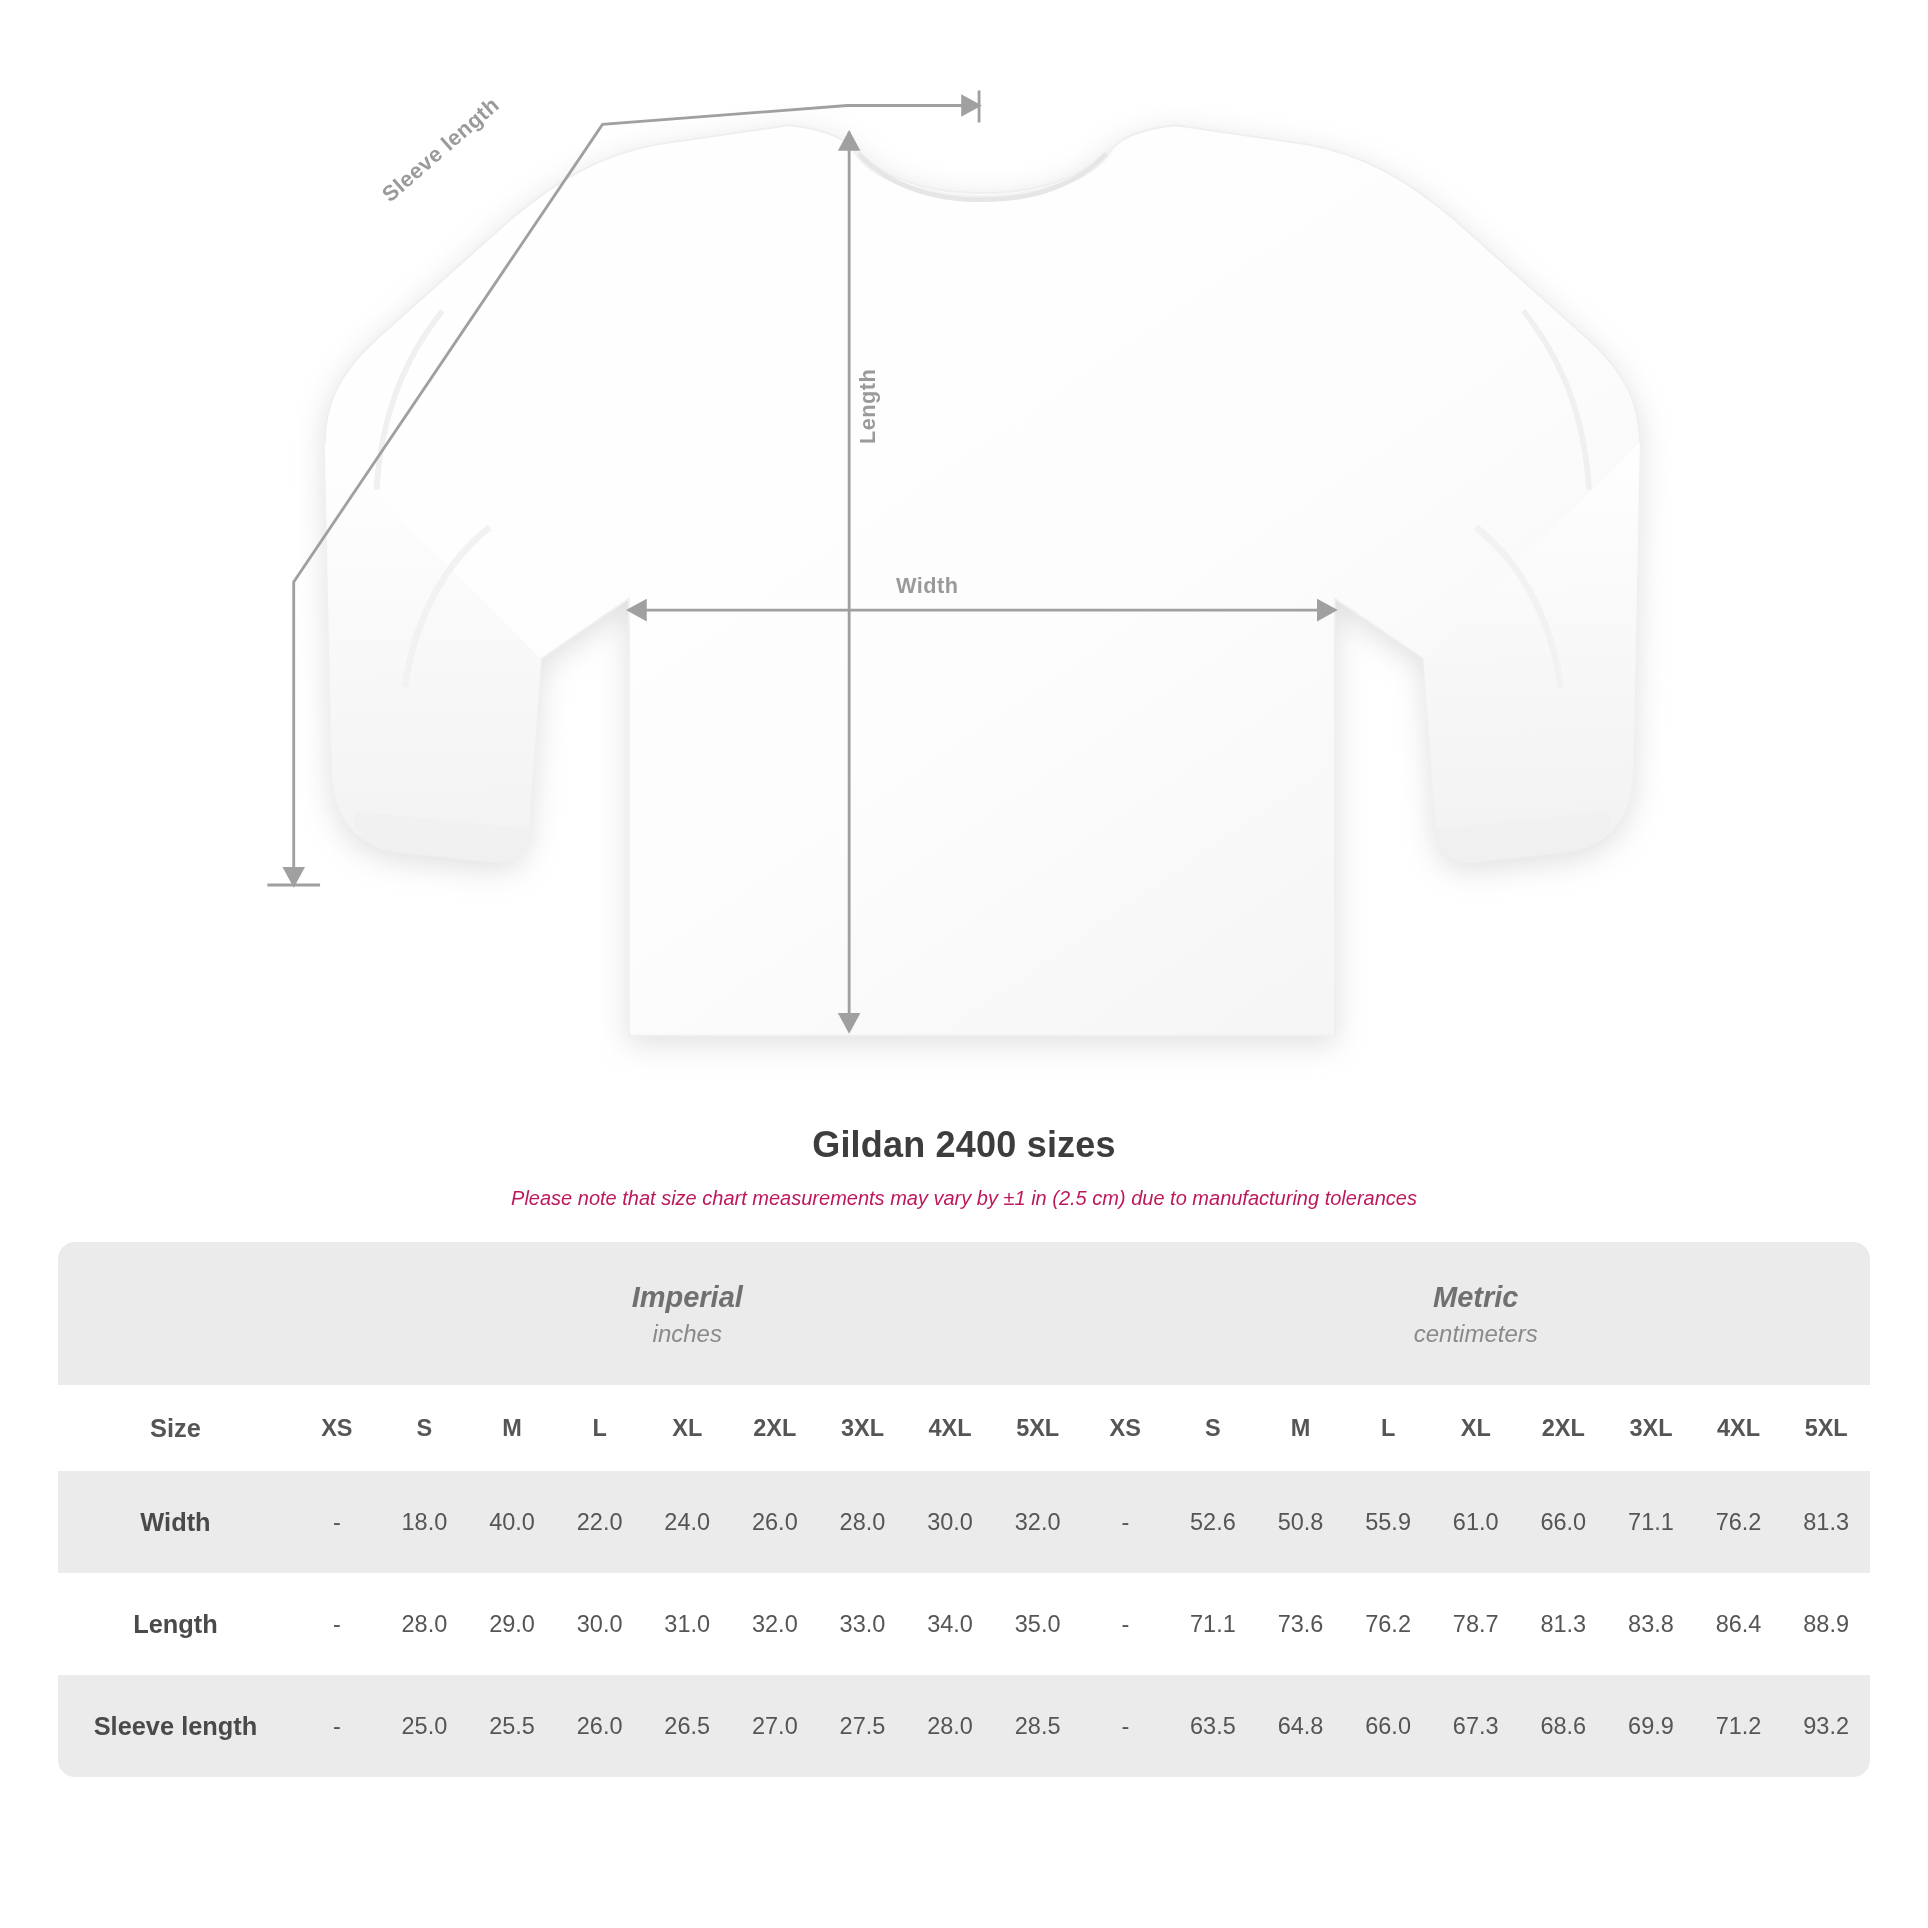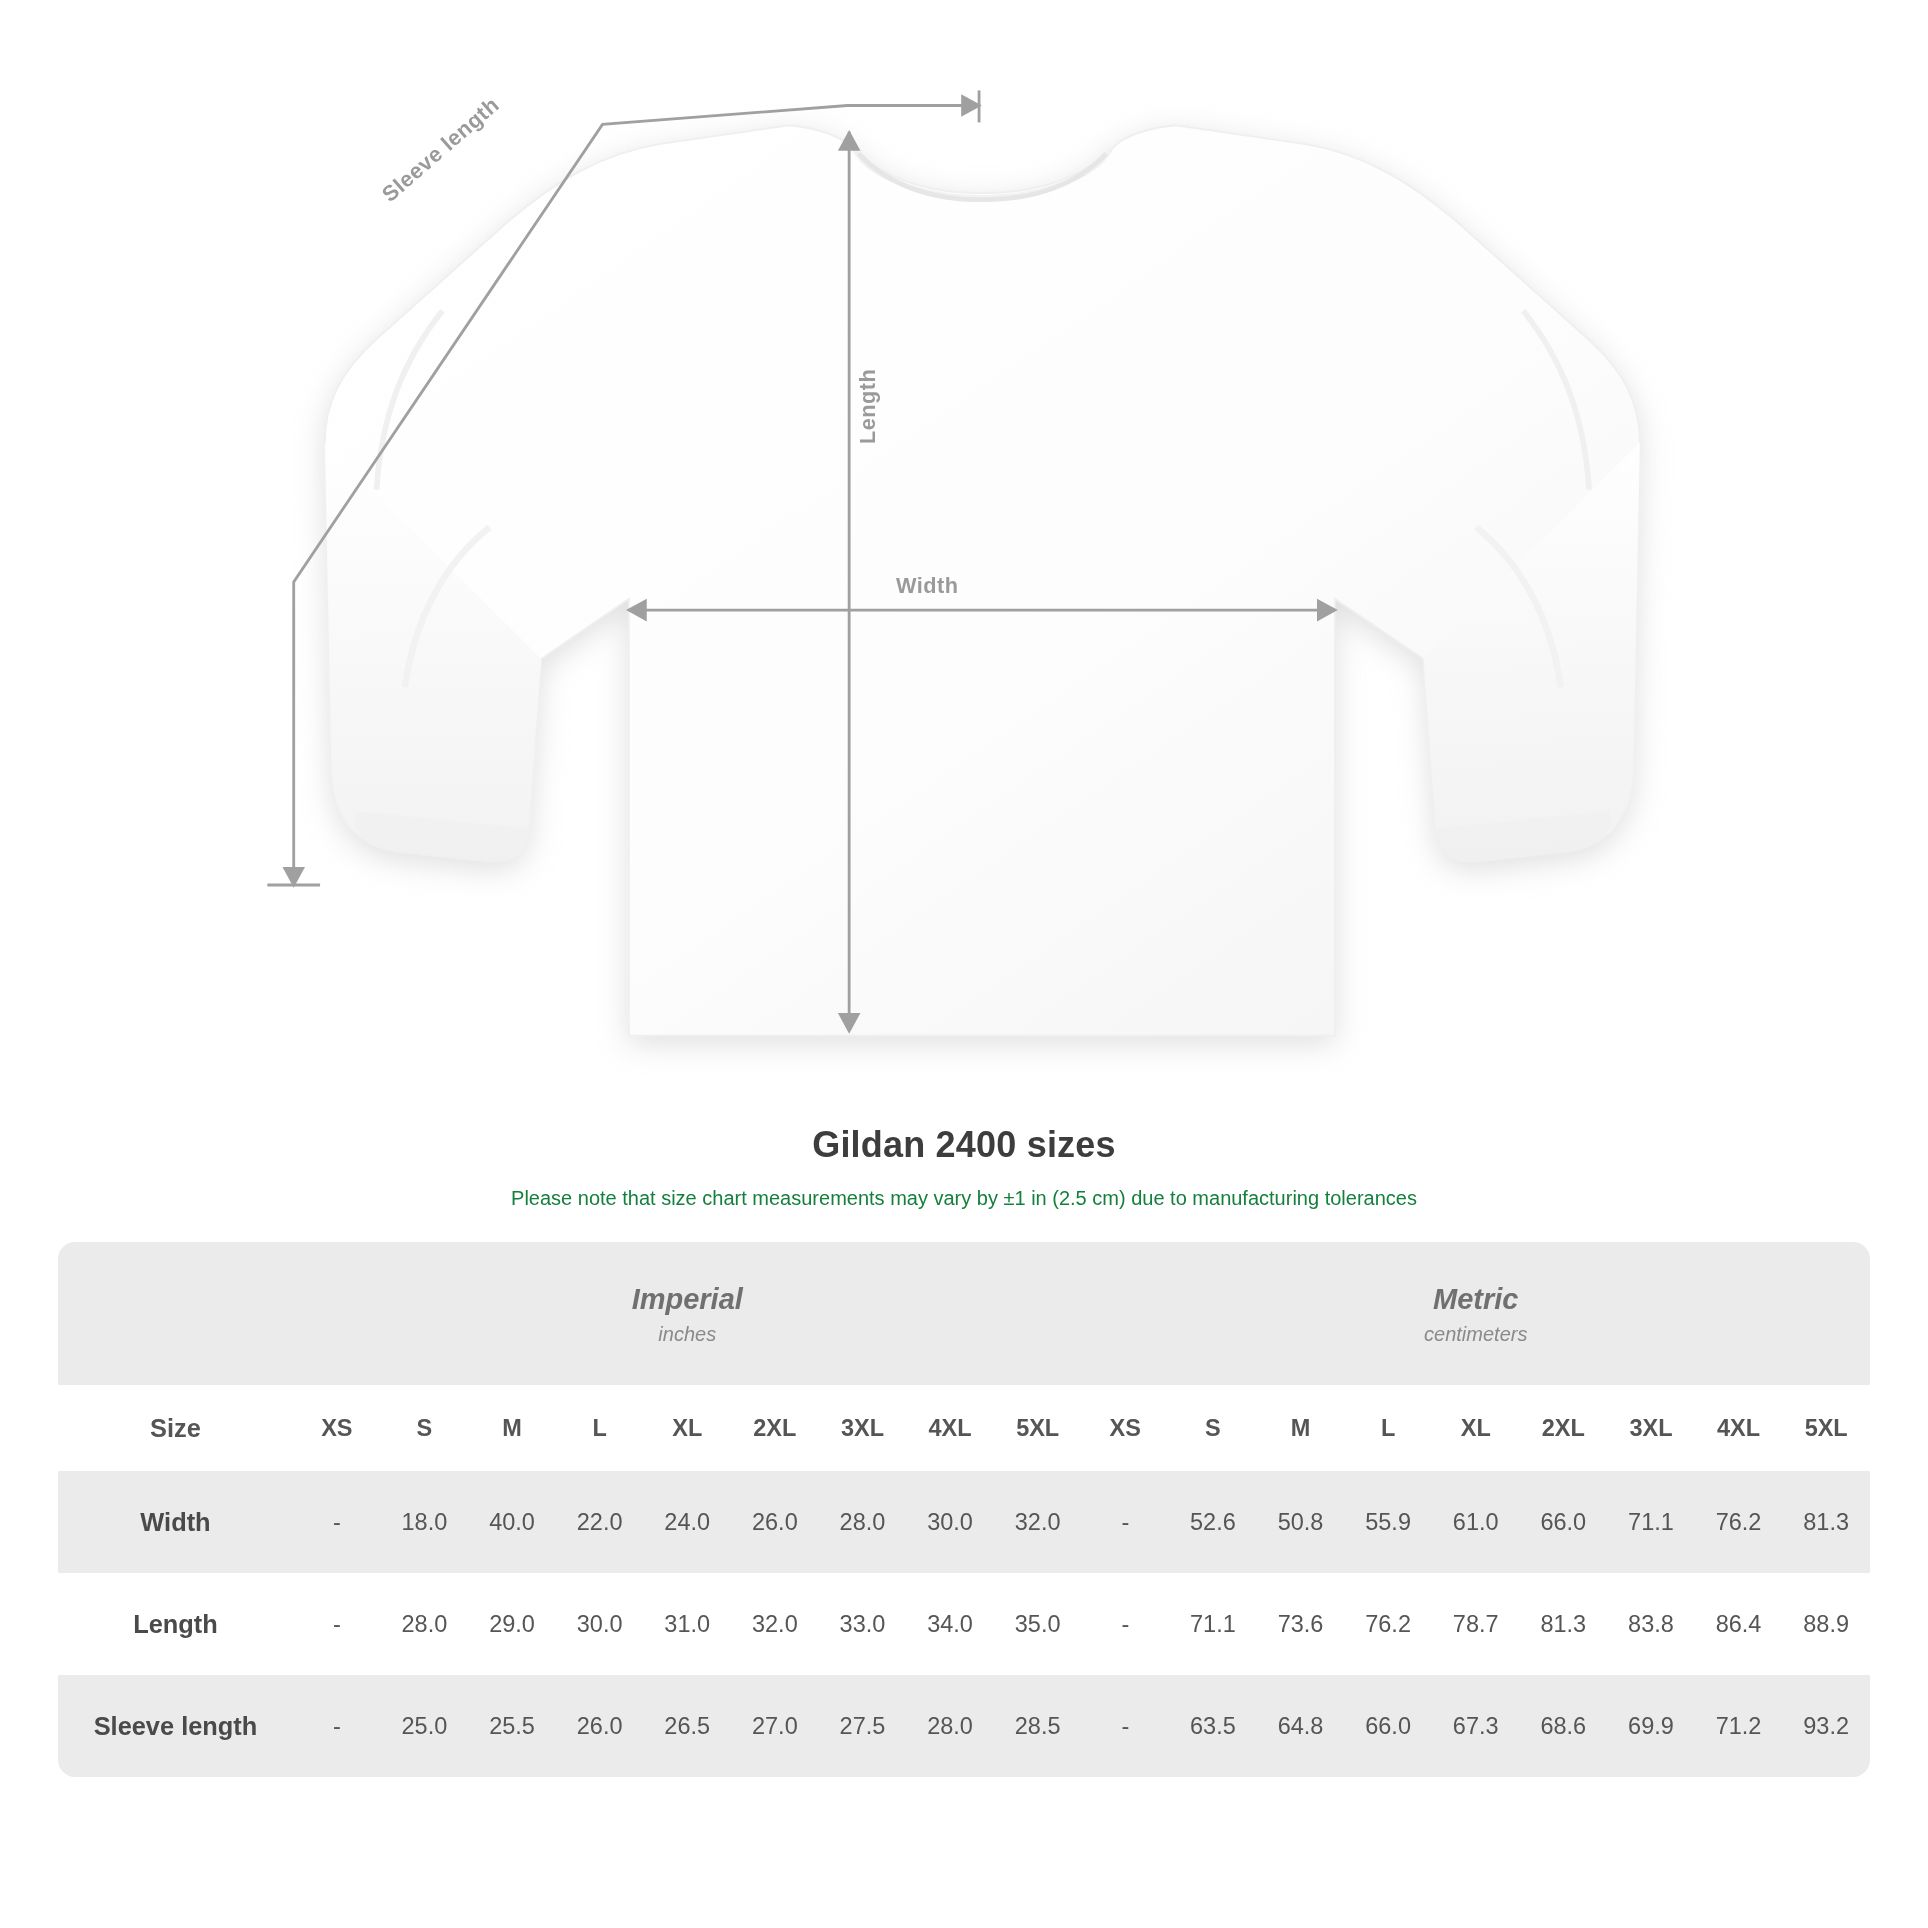--- a/index.html
+++ b/index.html
@@ -66,21 +66,22 @@
   }
   .chart-title {
     font-size: 36px;
     font-weight: bold;
     color: #3d3d3d;
     margin: 4px;
     letter-spacing: 0.2px;
   }
   .chart-note {
     font-size: 20px;
-    color: #15803d;
+    font-style: italic;
+    color: #be185d;
     margin-top: 21px;
   }
 
   
   .table-wrap {
     margin: 32px 58px 0 58px;
     border-radius: 17px;
     overflow: hidden;
   }
   table.size-table {
@@ -103,21 +104,21 @@
     margin-top: 48px;
   }
   .unit-name {
     font-size: 29px;
     font-style: italic;
     font-weight: bold;
     color: #707070;
     line-height: 1.25;
   }
   .unit-sub {
-    font-size: 20px;
+    font-size: 24px;
     font-style: italic;
     color: #8a8a8a;
     margin-top: 5.6px;
   }
 
   .head-row td {
     background: #ffffff;
     height: 86px;
     font-weight: bold;
     color: #5a5a5a;

